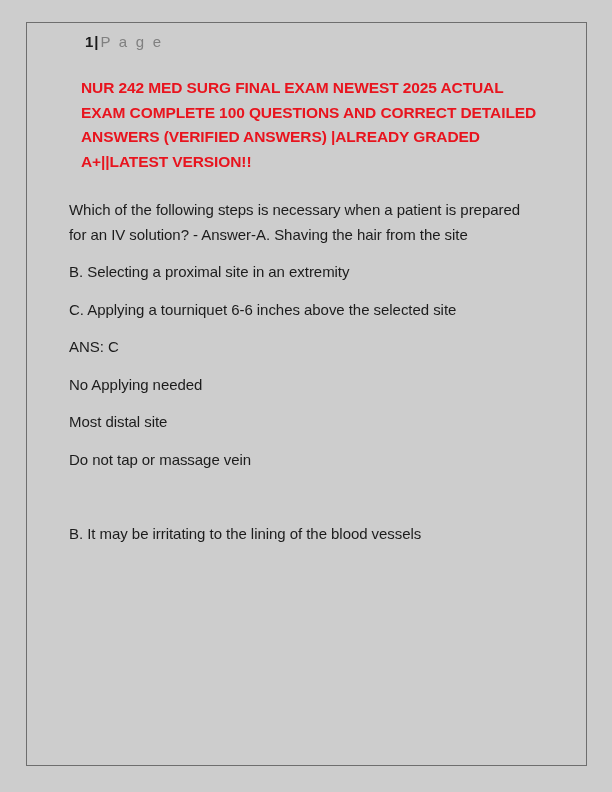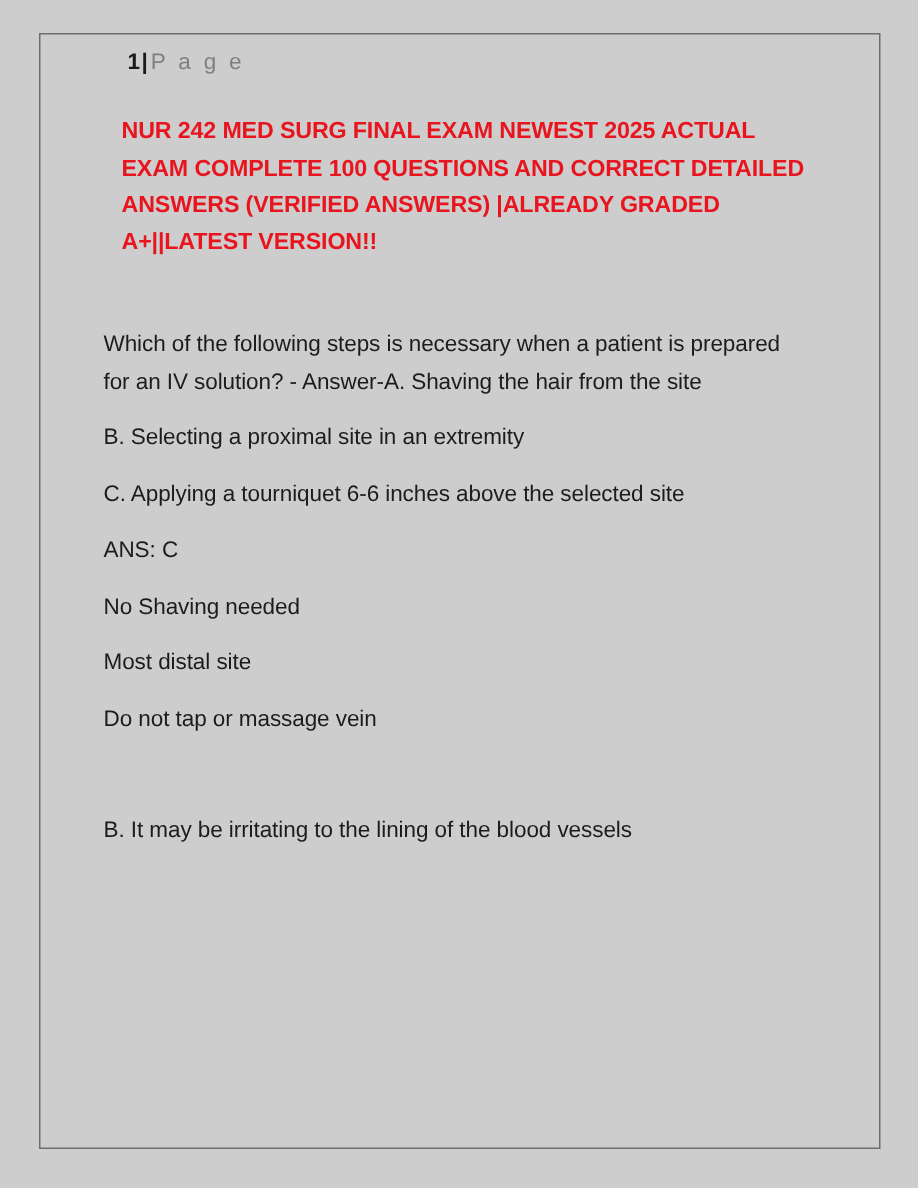--- a/index.html
+++ b/index.html
@@ -55,21 +55,21 @@
   .doc-title {
     margin: 27px 0 0 12px;
     color: #e8141e;
     font-weight: bold;
     font-size: 15.5px;
     line-height: 24.5px;
     letter-spacing: -0.1px;
   }
 
   .body-block {
-    margin-top: 44px;
+    margin-top: 24px;
   }
 
   .para {
     margin: 0 0 13px 0;
     color: #1c1c1c;
     font-size: 15px;
     line-height: 24.5px;
     letter-spacing: -0.05px;
   }
 
@@ -88,21 +88,21 @@
       <span class="pg-num">1</span><span class="pg-sep">|</span><span class="pg-label">P a g e</span>
     </div>
 
     <h1 class="doc-title">NUR 242 MED SURG FINAL EXAM NEWEST 2025 ACTUAL EXAM COMPLETE 100 QUESTIONS AND CORRECT DETAILED ANSWERS (VERIFIED ANSWERS) |ALREADY GRADED A+||LATEST VERSION!!</h1>
 
     <div class="body-block">
       <p class="para">Which of the following steps is necessary when a patient is prepared for an IV solution? - Answer-A. Shaving the hair from the site</p>
       <p class="para">B. Selecting a proximal site in an extremity</p>
       <p class="para">C. Applying a tourniquet 6-6 inches above the selected site</p>
       <p class="para">ANS: C</p>
-      <p class="para">No Shaving needed</p>
+      <p class="para">No Applying needed</p>
       <p class="para">Most distal site</p>
       <p class="para">Do not tap or massage vein</p>
       <p class="para spacer"></p>
       <p class="para">B. It may be irritating to the lining of the blood vessels</p>
     </div>
 
   </div>
 </div>
 
 </body></html>

